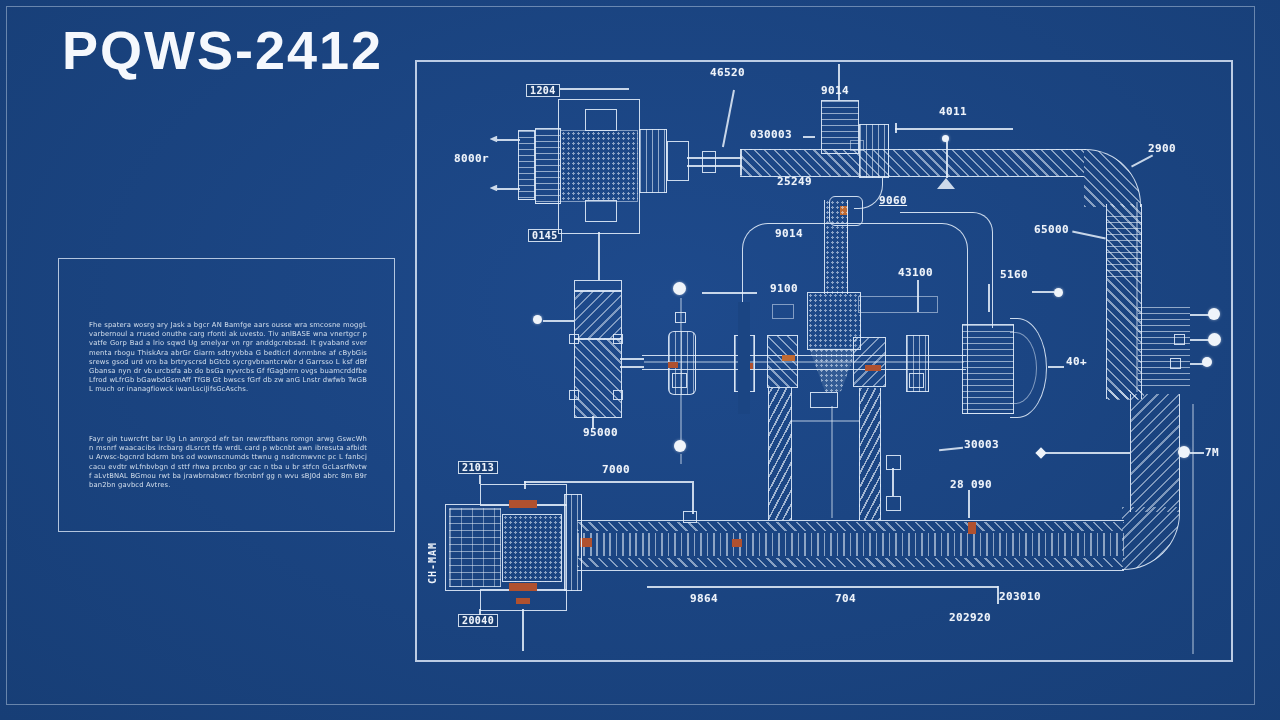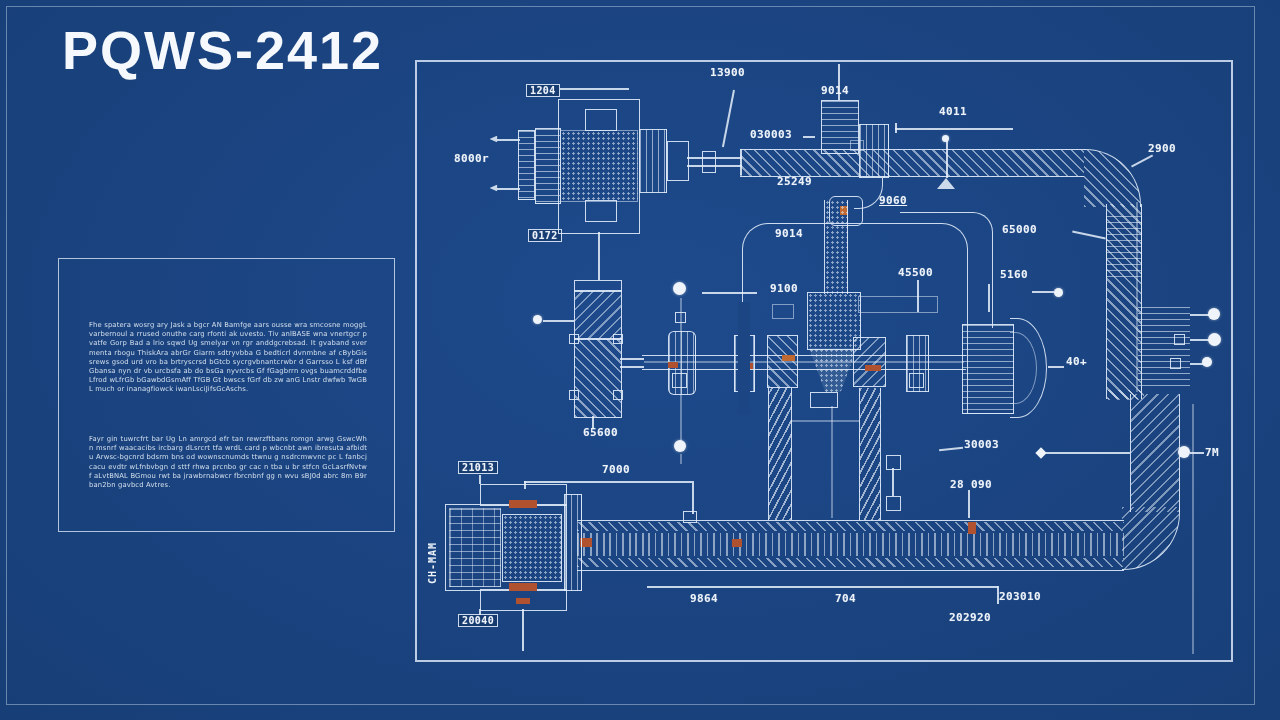--- a/index.html
+++ b/index.html
@@ -60,21 +60,21 @@
   <div class="panel">
 
     <div class="abs hl" style="left:80px;top:77px;width:23px;"></div>
     <div class="abs tri" style="left:73px;top:73px;width:7px;height:8px;transform:rotate(-90deg);"></div>
     <div class="abs hl" style="left:80px;top:126px;width:23px;"></div>
     <div class="abs tri" style="left:73px;top:122px;width:7px;height:8px;transform:rotate(-90deg);"></div>
     <span class="lbl" style="left:37px;top:90px;">8000r</span>
 
     <span class="lbl boxed" style="left:109px;top:22px;">1204</span>
     <div class="abs hl" style="left:143px;top:26px;width:69px;"></div>
-    <span class="lbl boxed" style="left:111px;top:167px;">0172</span>
+    <span class="lbl boxed" style="left:111px;top:167px;">0145</span>
 
     <div class="abs b hrows" style="left:101px;top:68px;width:15px;height:68px;"></div>
     <div class="abs b hrows" style="left:118px;top:66px;width:24px;height:74px;"></div>
     <div class="abs b" style="left:141px;top:37px;width:80px;height:133px;"></div>
     <div class="abs bt dots" style="left:143px;top:68px;width:76px;height:70px;"></div>
     <div class="abs b" style="left:168px;top:47px;width:30px;height:20px;"></div>
     <div class="abs b" style="left:168px;top:138px;width:30px;height:20px;"></div>
     <div class="abs b vrows" style="left:222px;top:67px;width:26px;height:62px;"></div>
     <div class="abs b" style="left:250px;top:79px;width:20px;height:38px;"></div>
     <div class="abs hl" style="left:270px;top:95px;width:55px;"></div>
@@ -82,21 +82,21 @@
     <div class="abs b" style="left:285px;top:89px;width:12px;height:20px;"></div>
     <div class="abs vl" style="left:181px;top:170px;height:48px;"></div>
 
     <div class="abs b" style="left:157px;top:218px;width:46px;height:10px;"></div>
     <div class="abs b h135" style="left:157px;top:228px;width:46px;height:48px;"></div>
     <div class="abs b h45" style="left:157px;top:276px;width:46px;height:78px;"></div>
     <div class="abs b" style="left:152px;top:272px;width:8px;height:8px;"></div>
     <div class="abs b" style="left:196px;top:272px;width:8px;height:8px;"></div>
     <div class="abs b" style="left:152px;top:328px;width:8px;height:8px;"></div>
     <div class="abs b" style="left:196px;top:328px;width:8px;height:8px;"></div>
-    <span class="lbl" style="left:166px;top:364px;">65600</span>
+    <span class="lbl" style="left:166px;top:364px;">95000</span>
     <div class="abs ball" style="left:116px;top:253px;width:9px;height:9px;"></div>
     <div class="abs hl" style="left:126px;top:258px;width:31px;"></div>
     <div class="abs hl" style="left:203px;top:296px;width:24px;"></div>
     <div class="abs hl" style="left:203px;top:304px;width:24px;"></div>
     <div class="abs vl" style="left:175px;top:354px;height:12px;"></div>
 
     <div class="abs vl faint" style="left:263px;top:236px;height:150px;"></div>
     <div class="abs ball" style="left:256px;top:220px;width:13px;height:13px;"></div>
     <div class="abs b" style="left:258px;top:250px;width:9px;height:9px;"></div>
     <div class="abs ball" style="left:257px;top:378px;width:12px;height:12px;"></div>
@@ -217,36 +217,36 @@
     <div class="abs vl faint" style="left:775px;top:342px;height:250px;"></div>
 
     <div class="abs b hrows" style="left:545px;top:262px;width:50px;height:88px;"></div>
     <div class="abs" style="left:593px;top:256px;width:36px;height:98px;border:1.8px solid var(--ln);border-left:none;border-radius:0 80% 80% 0 / 0 50% 50% 0;"></div>
     <div class="abs" style="left:593px;top:270px;width:26px;height:70px;border:1.6px solid var(--lnf);border-left:none;border-radius:0 80% 80% 0 / 0 50% 50% 0;"></div>
     <div class="abs hl" style="left:615px;top:229px;width:22px;"></div>
     <div class="abs ball" style="left:637px;top:226px;width:9px;height:9px;"></div>
     <span class="lbl" style="left:649px;top:293px;">40+</span>
     <div class="abs hl" style="left:631px;top:304px;width:16px;"></div>
 
-    <span class="lbl" style="left:293px;top:4px;">13900</span>
+    <span class="lbl" style="left:293px;top:4px;">46520</span>
     <div class="abs vl" style="left:316px;top:28px;height:58px;transform:rotate(11deg);transform-origin:top;"></div>
     <span class="lbl" style="left:404px;top:22px;">9014</span>
     <span class="lbl" style="left:522px;top:43px;">4011</span>
     <div class="abs hl" style="left:478px;top:66px;width:118px;"></div>
     <div class="abs vl" style="left:478px;top:61px;height:10px;"></div>
     <span class="lbl" style="left:333px;top:66px;">030003</span>
     <div class="abs hl" style="left:386px;top:74px;width:12px;"></div>
     <span class="lbl" style="left:360px;top:113px;">25249</span>
     <span class="lbl" style="left:462px;top:132px;text-decoration:underline;">9060</span>
     <span class="lbl" style="left:731px;top:80px;">2900</span>
     <div class="abs hl" style="left:713px;top:98px;width:24px;transform:rotate(-28deg);"></div>
-    <span class="lbl" style="left:585px;top:161px;">65000</span>
+    <span class="lbl" style="left:617px;top:161px;">65000</span>
     <div class="abs hl" style="left:655px;top:172px;width:34px;transform:rotate(12deg);"></div>
     <span class="lbl" style="left:358px;top:165px;">9014</span>
     <span class="lbl" style="left:353px;top:220px;">9100</span>
     <div class="abs hl" style="left:285px;top:230px;width:55px;"></div>
-    <span class="lbl" style="left:481px;top:204px;">45500</span>
+    <span class="lbl" style="left:481px;top:204px;">43100</span>
     <div class="abs vl" style="left:500px;top:218px;height:32px;"></div>
     <span class="lbl" style="left:583px;top:206px;">5160</span>
     <div class="abs vl" style="left:571px;top:222px;height:28px;"></div>
 
   </div>
 </div>
 
 </body></html>

